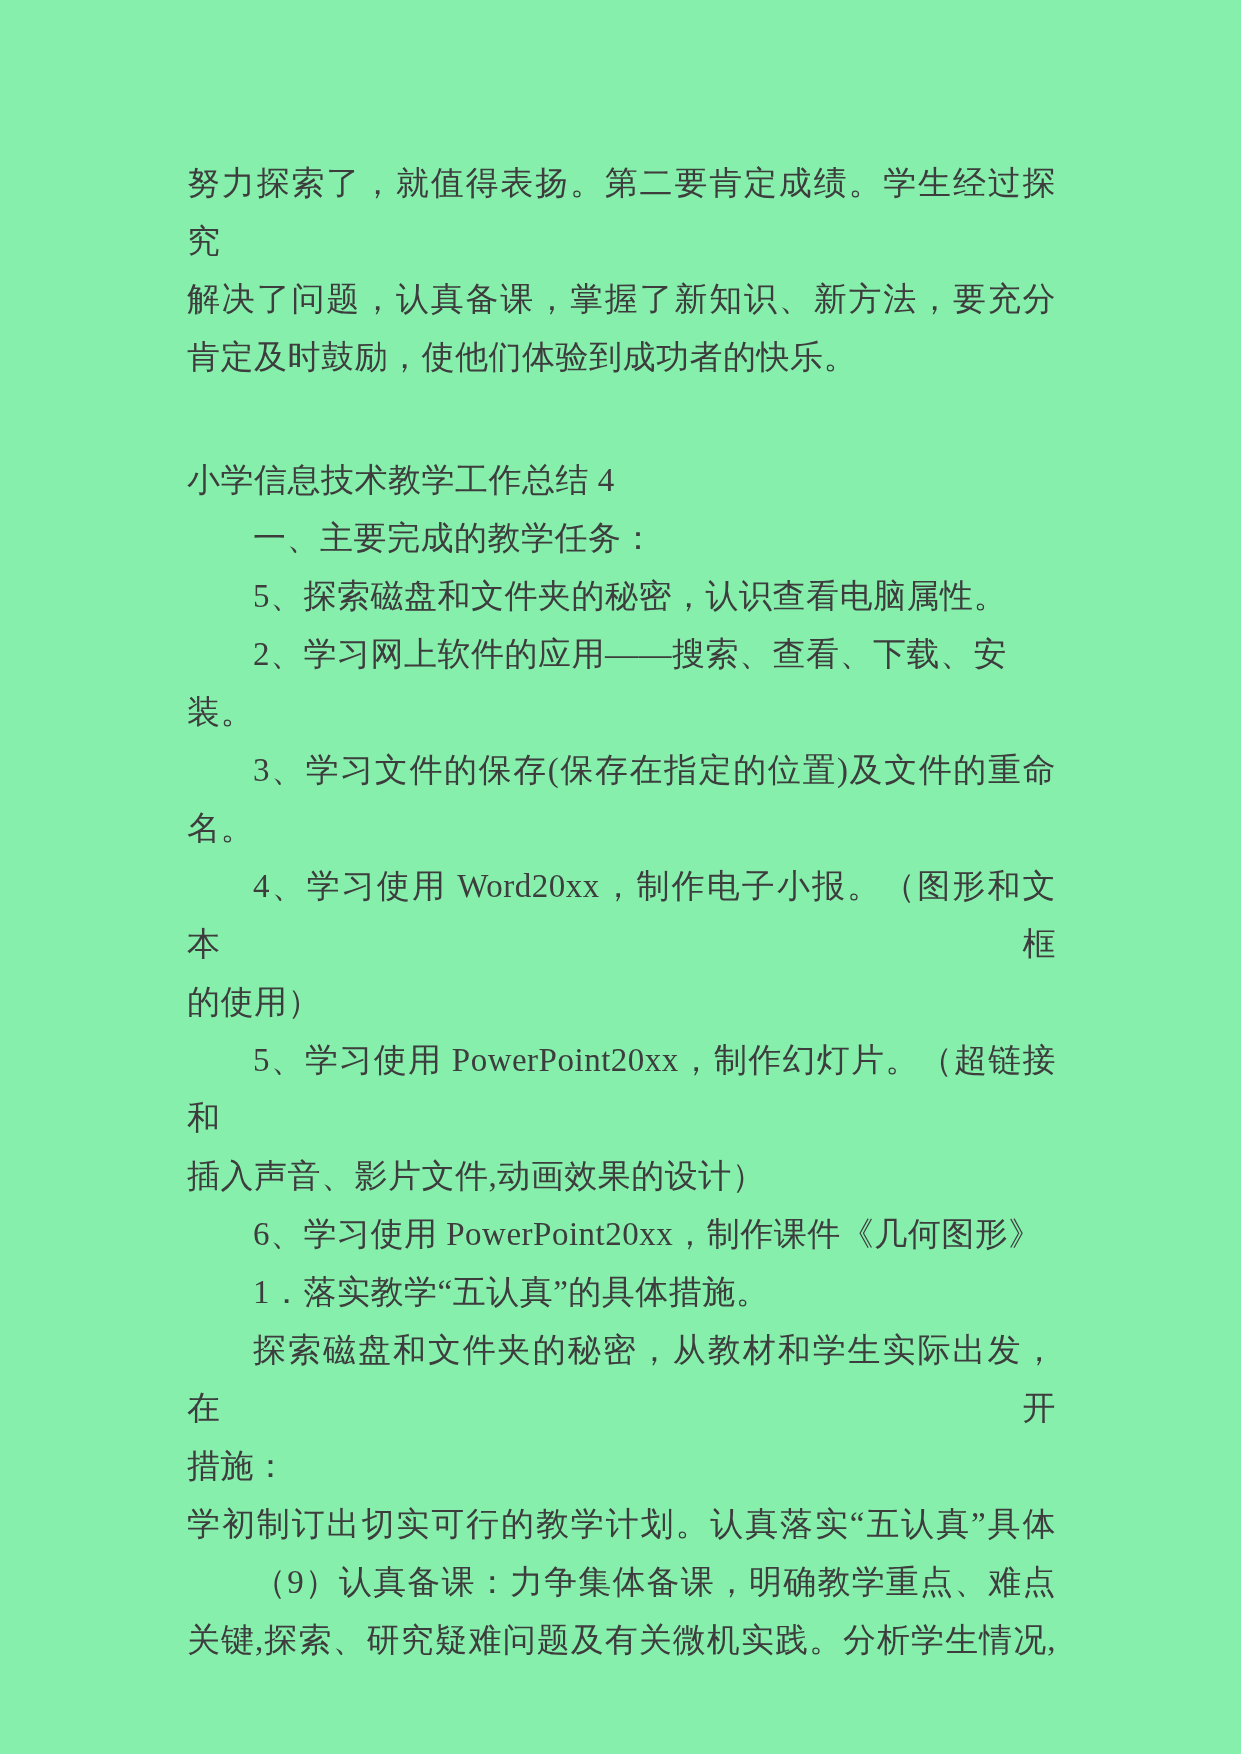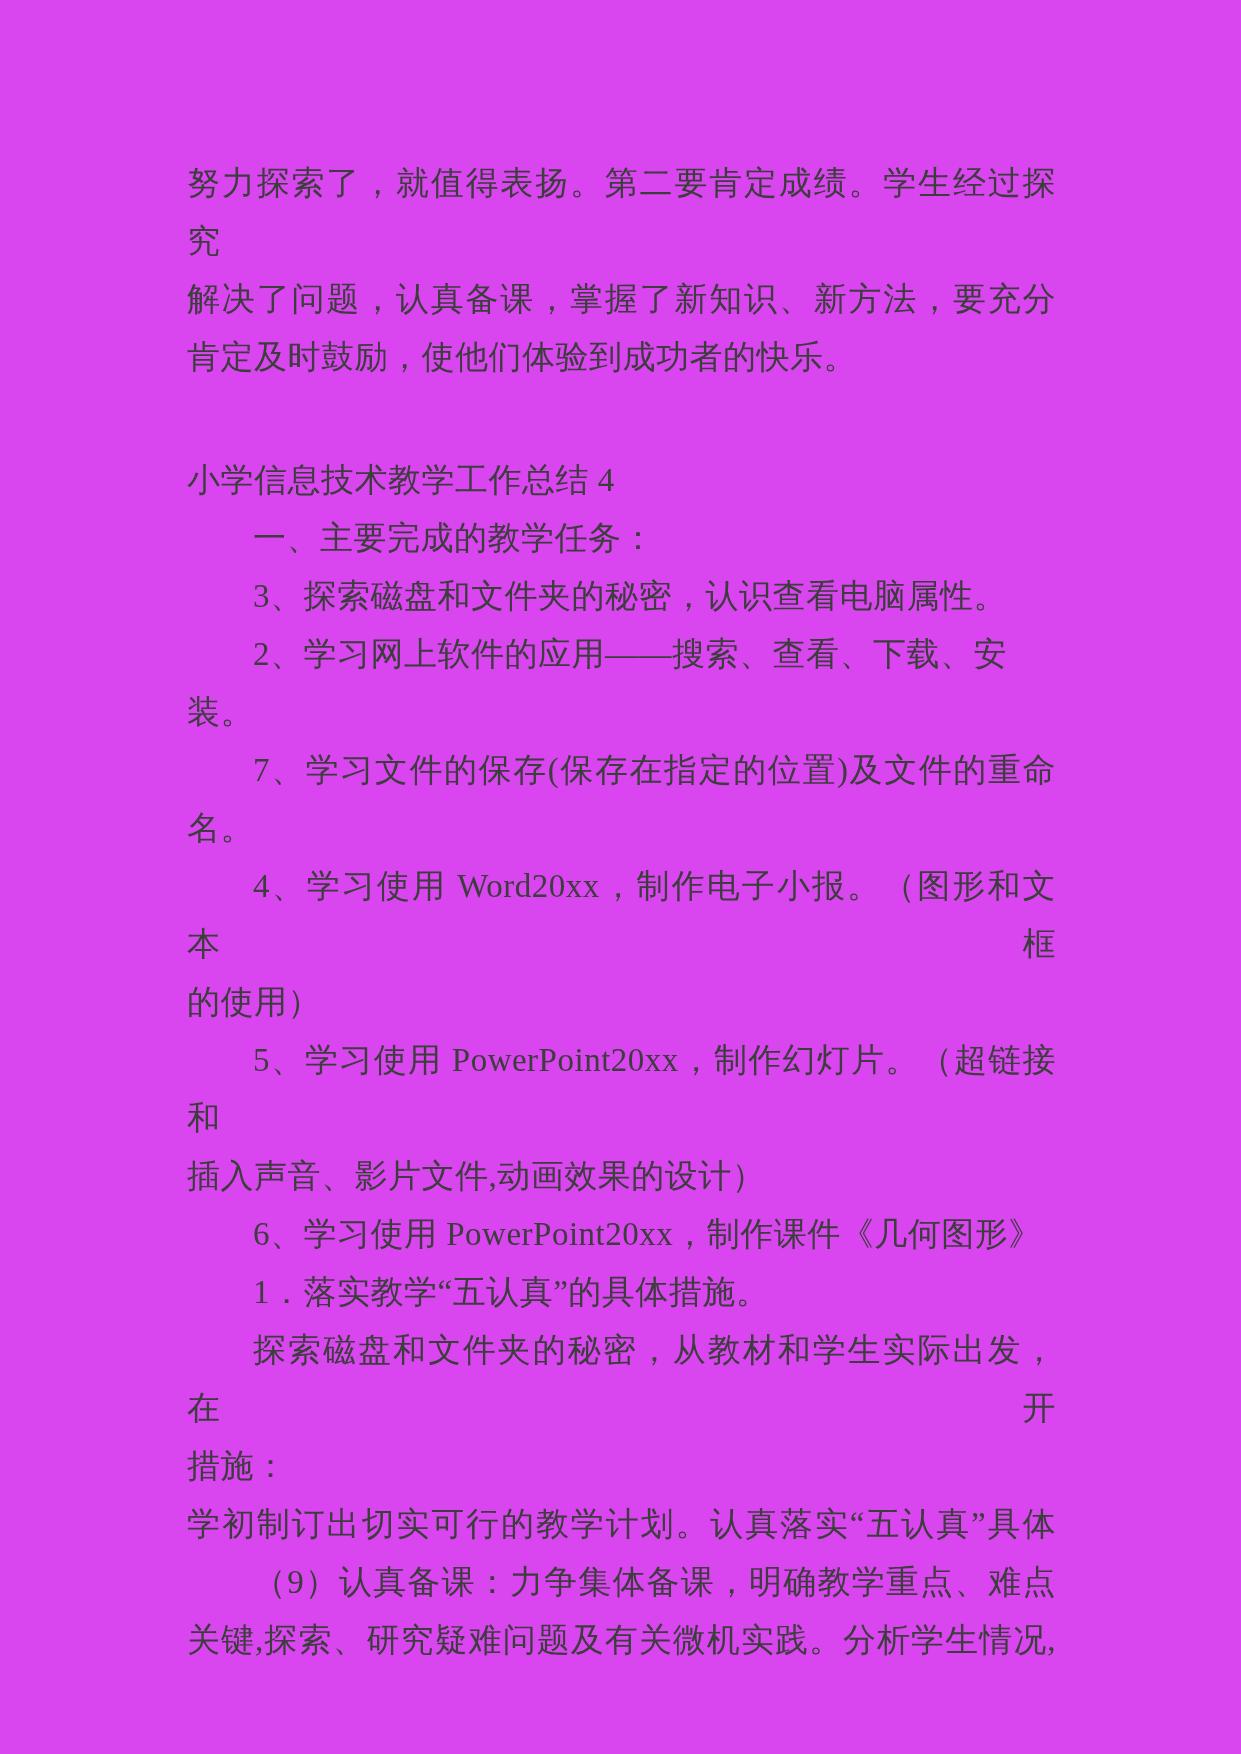--- a/index.html
+++ b/index.html
@@ -10,21 +10,21 @@
   body {
     width: 1241px;
     height: 1754px;
     overflow: hidden;
   }
   .page {
     box-sizing: border-box;
     width: 1241px;
     height: 1754px;
     padding: 154px 185px 0 187px;
-    background: #d946ef;
+    background: #86efac;
   }
   .line {
     font-family: "Liberation Serif", "DejaVu Serif", serif;
     font-size: 33px;
     line-height: 58px;
     min-height: 58px;
     color: #3d3d3d;
     letter-spacing: 0.5px;
     white-space: pre-wrap;
   }
@@ -49,23 +49,23 @@
 <div class="page">
 
   <div class="line j">努力探索了，就值得表扬。第二要肯定成绩。学生经过探究</div>
   <div class="line j">解决了问题，认真备课，掌握了新知识、新方法，要充分</div>
   <div class="line">肯定及时鼓励，使他们体验到成功者的快乐。</div>
 
   <div class="line gap">小学信息技术教学工作总结 4</div>
 
   <div class="line indent">一、主要完成的教学任务：</div>
 
-  <div class="line indent">3、探索磁盘和文件夹的秘密，认识查看电脑属性。</div>
+  <div class="line indent">5、探索磁盘和文件夹的秘密，认识查看电脑属性。</div>
   <div class="line indent">2、学习网上软件的应用——搜索、查看、下载、安装。</div>
-  <div class="line indent j">7、学习文件的保存(保存在指定的位置)及文件的重命</div>
+  <div class="line indent j">3、学习文件的保存(保存在指定的位置)及文件的重命</div>
   <div class="line">名。</div>
   <div class="line indent j">4、学习使用 Word20xx，制作电子小报。（图形和文本框</div>
   <div class="line">的使用）</div>
   <div class="line indent j">5、学习使用 PowerPoint20xx，制作幻灯片。（超链接和</div>
   <div class="line">插入声音、影片文件,动画效果的设计）</div>
   <div class="line indent">6、学习使用 PowerPoint20xx，制作课件《几何图形》</div>
 
   <div class="line indent">1．落实教学“五认真”的具体措施。</div>
 
   <div class="line indent j">探索磁盘和文件夹的秘密，从教材和学生实际出发，在开</div>

